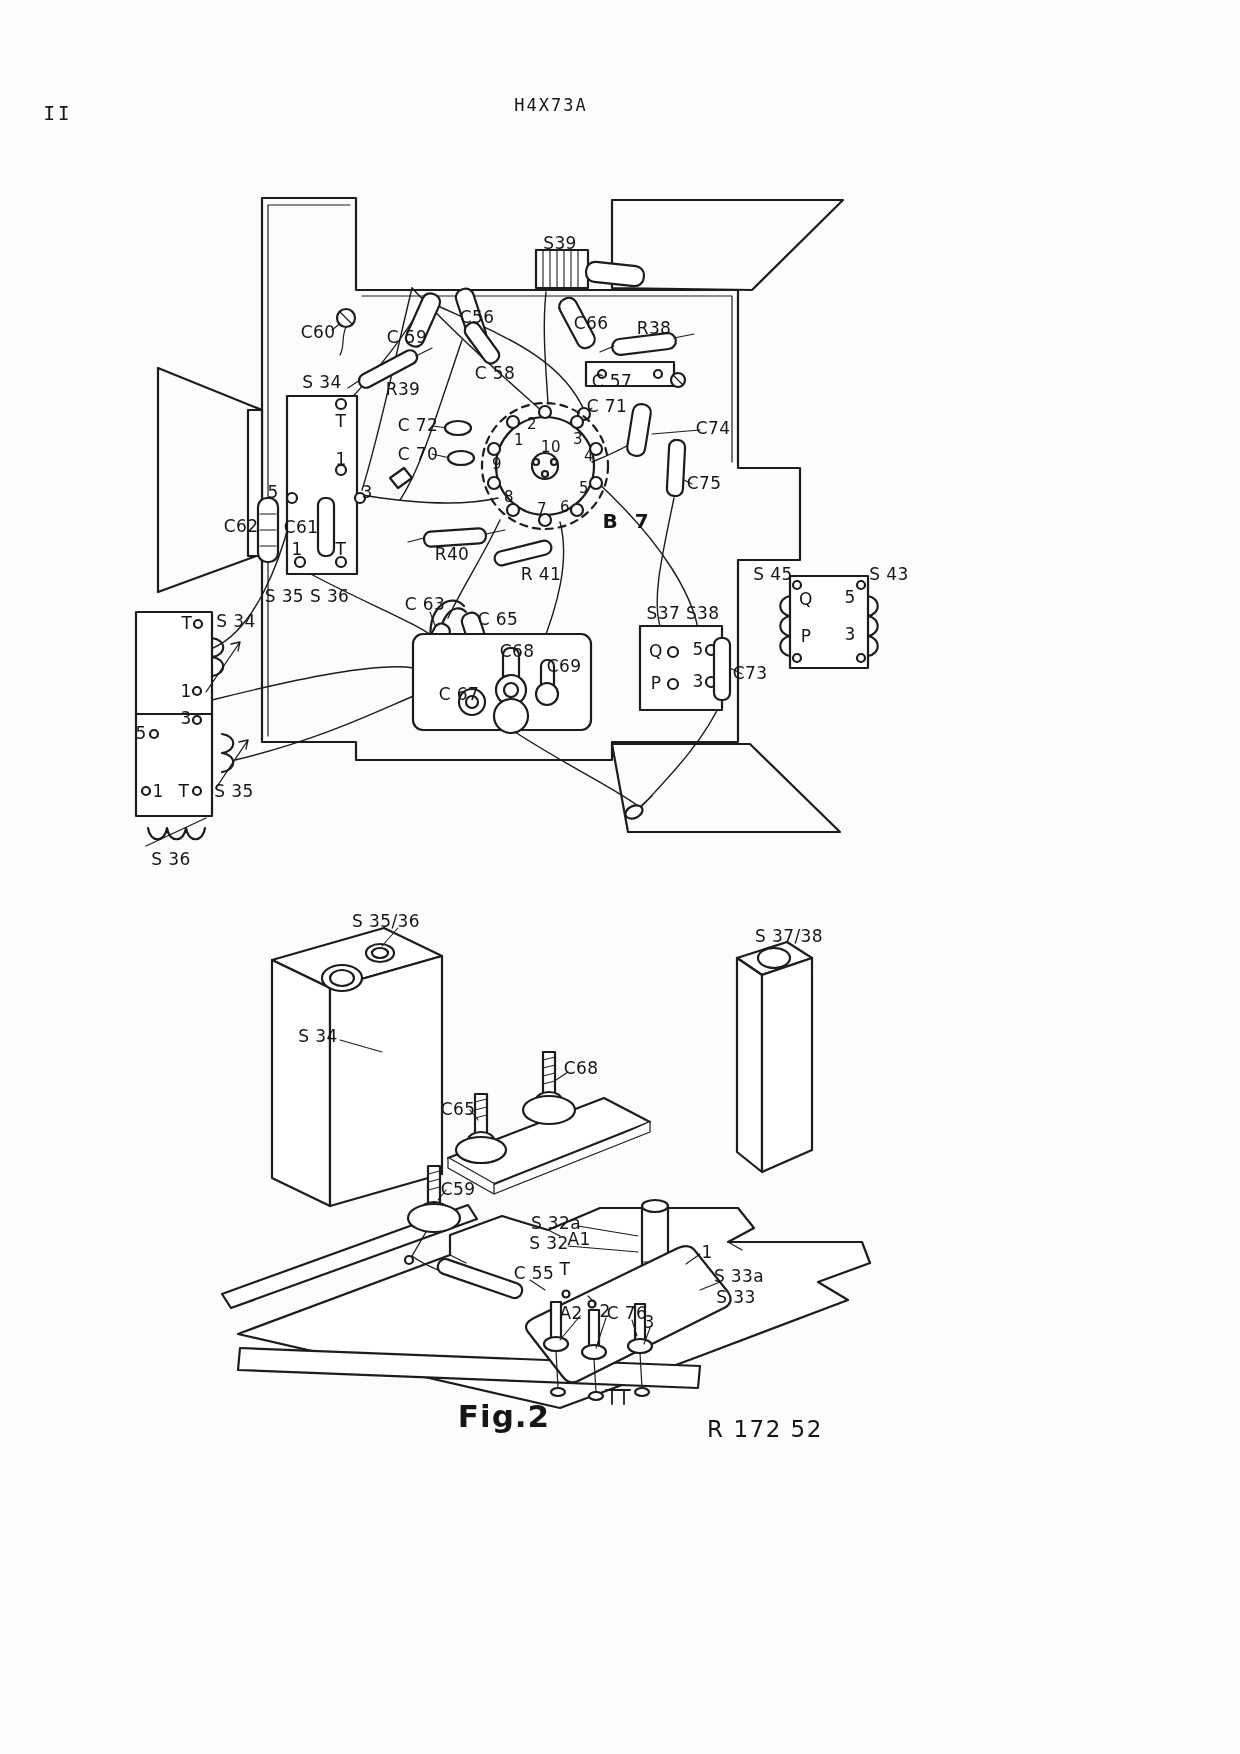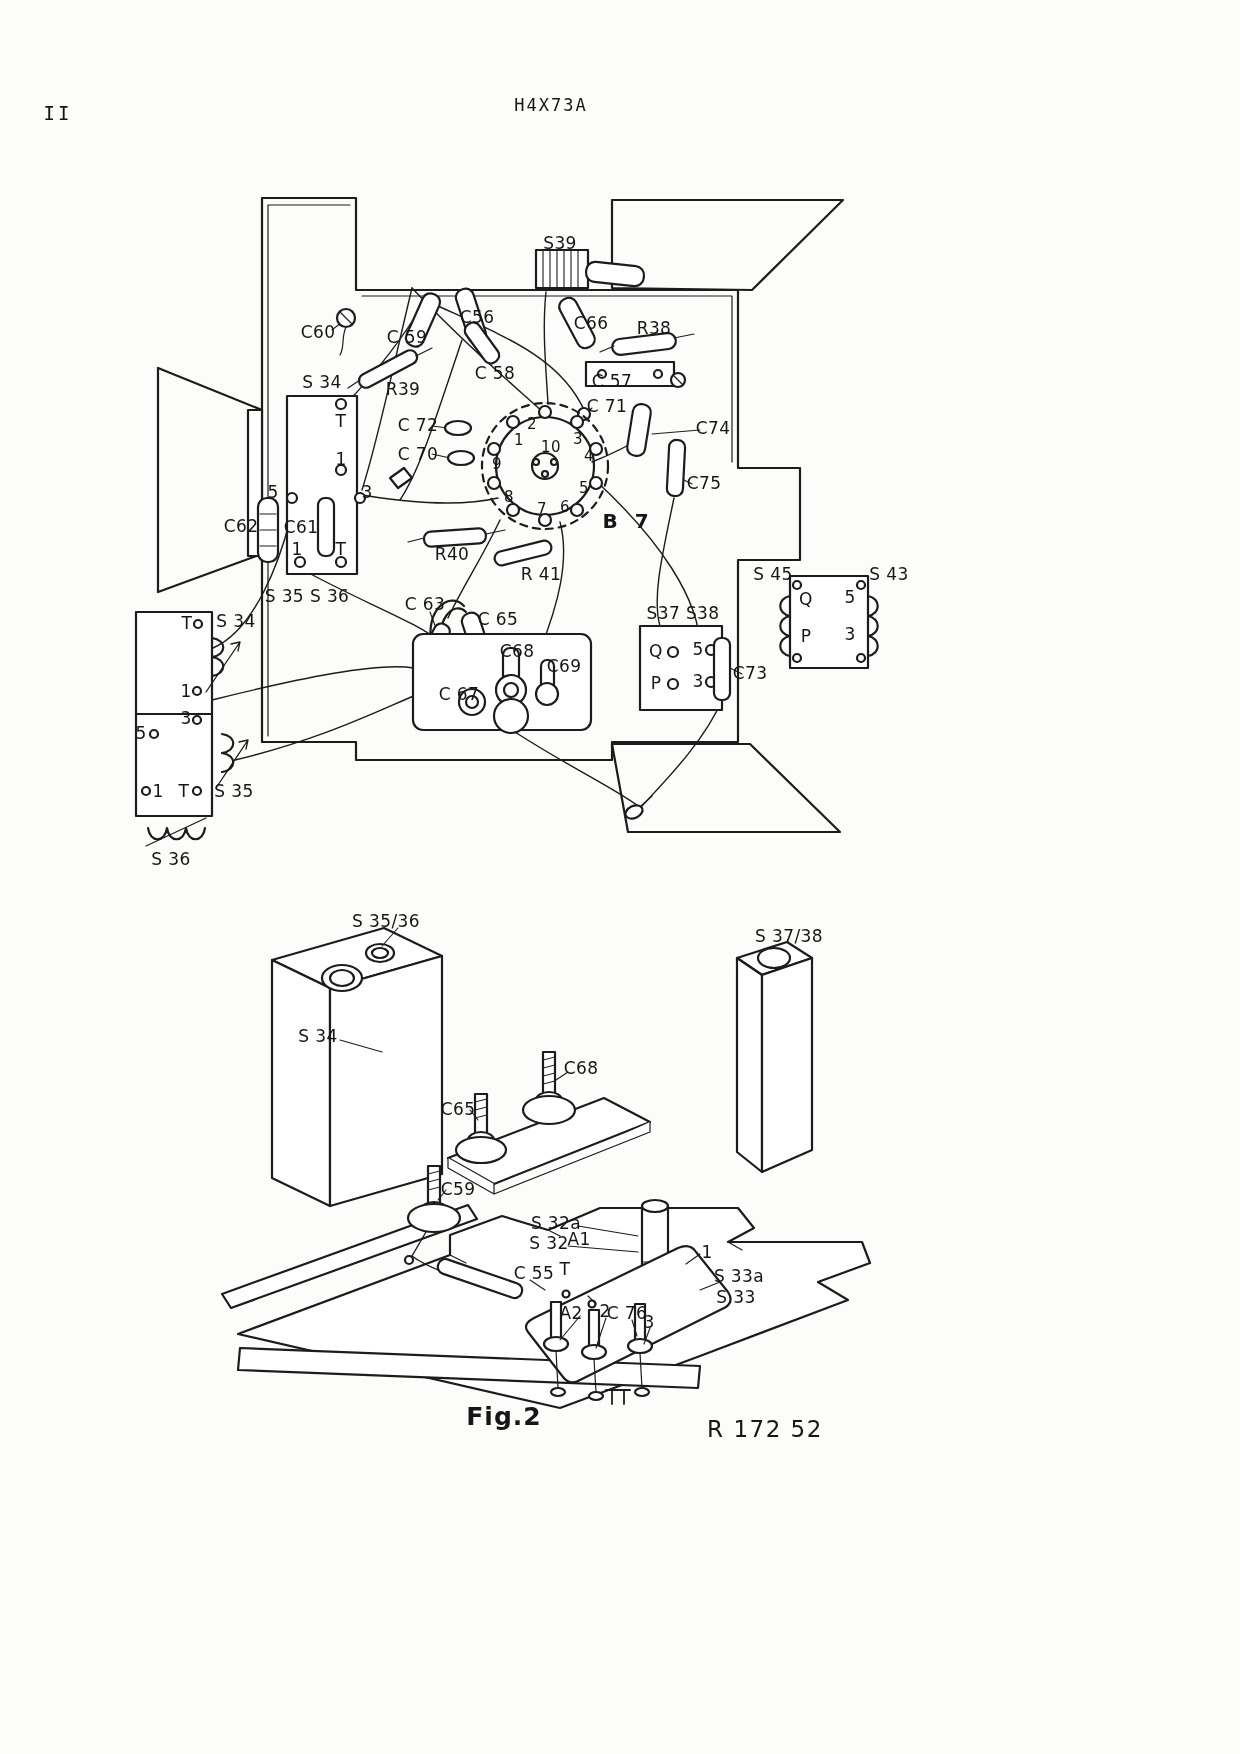--- a/index.html
+++ b/index.html
@@ -11,21 +11,21 @@
   }
   svg{position:absolute;left:0;top:0}
   .lbl{
     position:absolute;transform:translate(-50%,-50%);
     font-size:17px;letter-spacing:.4px;white-space:nowrap;line-height:1;
   }
   .small{font-size:15px}
   .big{font-size:20px;font-weight:600;letter-spacing:5px}
   .pageno{font-size:19px;letter-spacing:3px;font-family:"DejaVu Sans Mono",monospace}
   .header{font-size:17px;letter-spacing:2px;font-family:"DejaVu Sans Mono",monospace}
-  .caption{font-size:25px;font-weight:700;letter-spacing:1px}
+  .caption{font-size:31px;font-weight:700;letter-spacing:1px}
   .ref{font-size:23px;letter-spacing:1.5px}
 </style>
 </head>
 <body>
 
 <div class="page">
 
   <svg width="1240" height="1754" viewBox="0 0 1240 1754">
 
     <g stroke="#1c1c1c" fill="none" stroke-width="2.2" stroke-linecap="round" stroke-linejoin="round">

